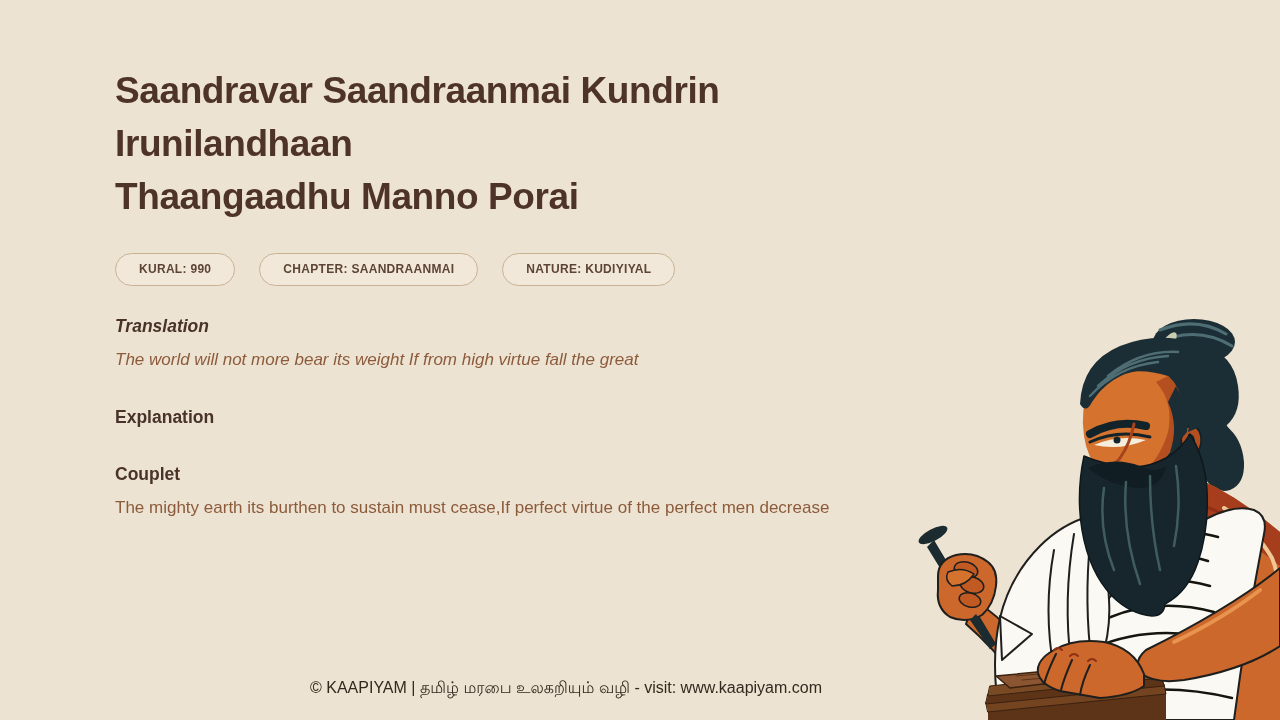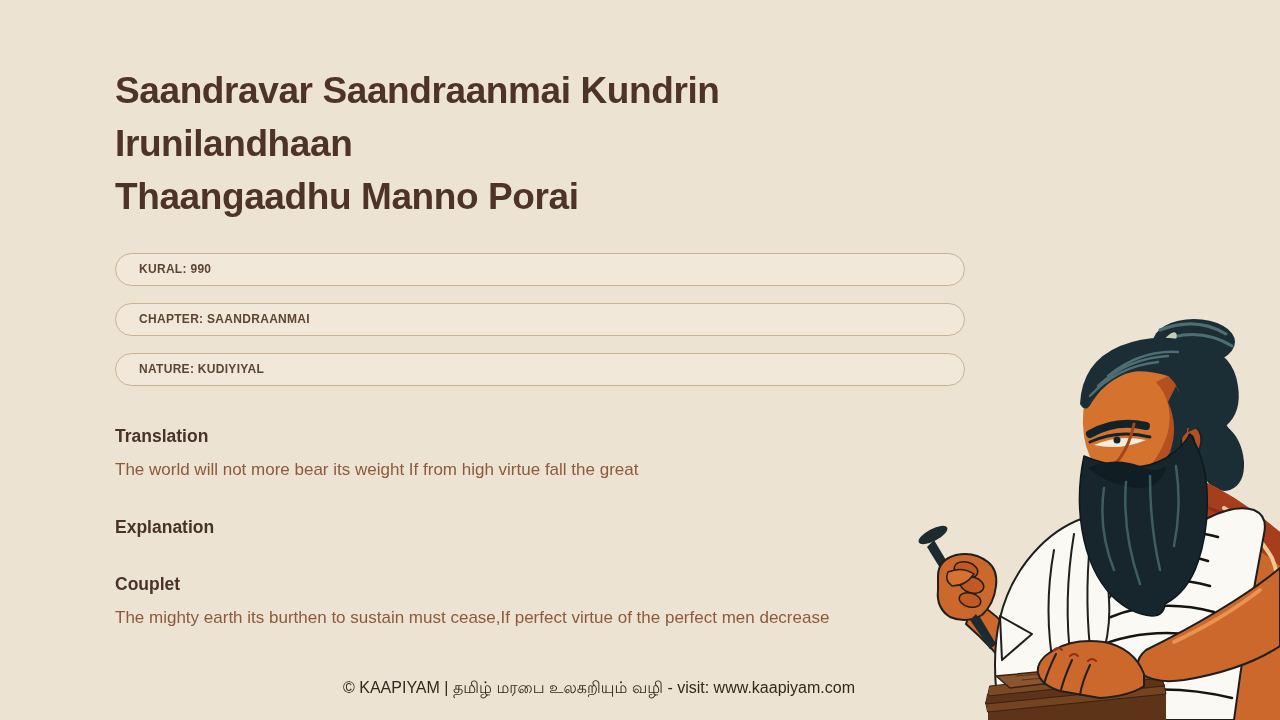--- a/index.html
+++ b/index.html
@@ -19,55 +19,54 @@
   .kural-title {
     font-size: 37px;
     line-height: 53px;
     font-weight: bold;
     letter-spacing: -0.4px;
     color: #4E3428;
     margin: 0;
   }
   .badges {
     display: flex;
-    gap: 17px;
+    gap: 24px;
     margin-top: 30px;
-    flex-direction: column;
   }
   .badge {
     height: 33px;
     line-height: 31px;
     padding: 0 23px;
     border: 1px solid #C9B294;
     border-radius: 17px;
     background: #F2E8D9;
     color: #5D4535;
     font-size: 12px;
     font-weight: bold;
     letter-spacing: 0.3px;
     white-space: nowrap;
   }
   .section { margin-top: 36px; }
-  .section.first { margin-top: 40px; }
+  .section.first { margin-top: 30px; font-style: italic; }
   .section-heading {
     font-size: 17.5px;
     font-weight: bold;
     color: #48322A;
     margin: 0 0 12px 0;
   }
   .section-body {
     font-size: 17px;
     color: #8C5B3B;
     margin: 0;
     line-height: 1.3;
   }
   .footer {
     position: absolute;
     top: 679px;
-    left: 599px;
+    left: 566px;
     transform: translateX(-50%);
     font-size: 16px;
     color: #33291F;
     white-space: nowrap;
   }
   .illustration {
     position: absolute;
     right: 0; bottom: 0;
     width: 376px; height: 402px;
   }

